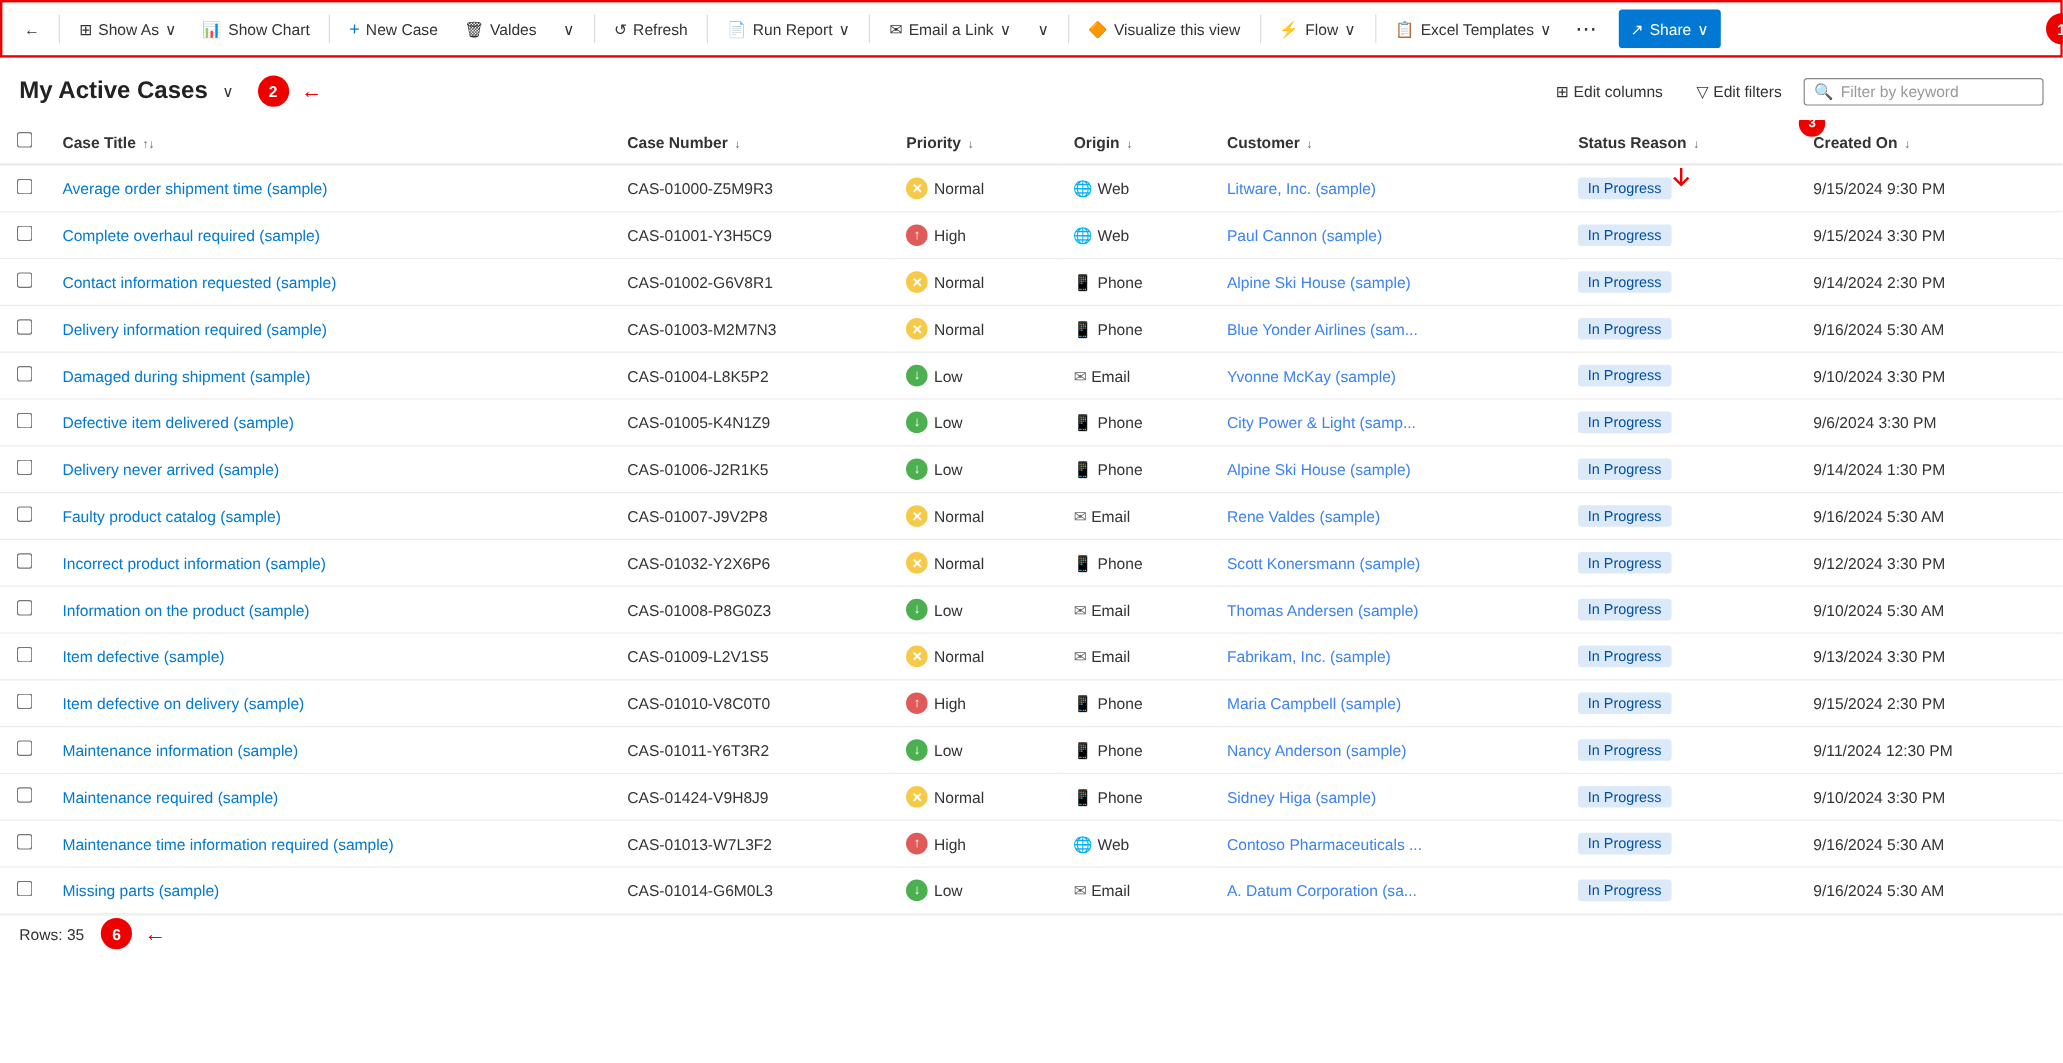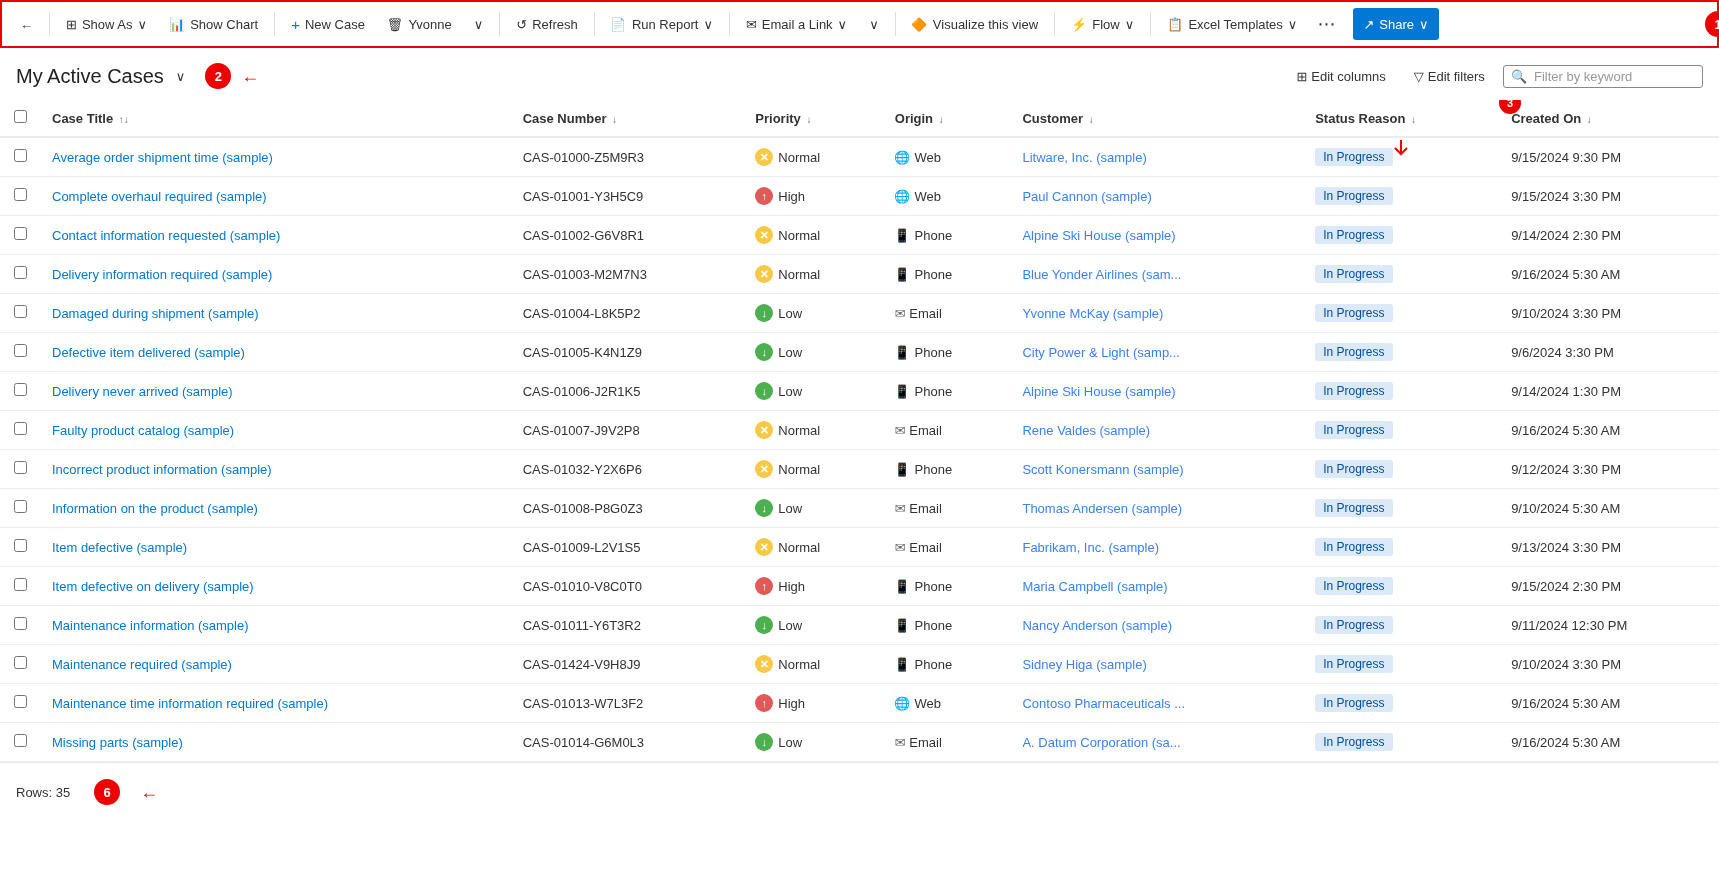--- a/index.html
+++ b/index.html
@@ -44,21 +44,21 @@
       display: flex;
       align-items: center;
       justify-content: space-between;
       padding: 12px 16px 8px 16px;
     }
     .view-title {
       display: flex;
       align-items: center;
       gap: 6px;
       font-size: 20px;
-      font-weight: 400;
+      font-weight: 700;
       color: #222;
     }
     .view-actions {
       display: flex;
       align-items: center;
       gap: 8px;
     }
     .view-action-btn {
       display: flex;
       align-items: center;
@@ -169,26 +169,26 @@
     .priority-normal { background: #f7c948; color: #fff; }
     .priority-high { background: #e05a5a; color: #fff; }
     .priority-low { background: #4caf50; color: #fff; }
     .origin-icon { color: #666; font-size: 13px; }
     .customer-link { color: #3b82f6; cursor: pointer; }
     .checkbox-cell { width: 40px; text-align: center; }
     .select-all-cb { cursor: pointer; }
 
     
     .footer {
-      padding: 16px 16px;
-      font-size: 13px;
-      color: #333;
-      display: flex;
-      align-items: center;
-      gap: 16px;
+      padding: 2px 16px;
+      font-size: 13px;
+      color: #333;
+      display: flex;
+      align-items: center;
+      gap: 6px;
       border-top: 1px solid #edebe9;
     }
 
     
     .more-btn {
       padding: 5px 8px;
       border: none;
       background: none;
       cursor: pointer;
       border-radius: 3px;
@@ -214,21 +214,21 @@
     <span>📊</span>
     <span>Show Chart</span>
   </button>
   <div class="toolbar-separator"></div>
   <button class="toolbar-btn">
     <span style="color:#0078d4;font-size:15px;">+</span>
     <span>New Case</span>
   </button>
   <button class="toolbar-btn">
     <span>🗑</span>
-    <span>Yvonne</span>
+    <span>Valdes</span>
   </button>
   <button class="toolbar-btn">
     <span>∨</span>
   </button>
   <div class="toolbar-separator"></div>
   <button class="toolbar-btn">
     <span>↺</span>
     <span>Refresh</span>
   </button>
   <div class="toolbar-separator"></div>

